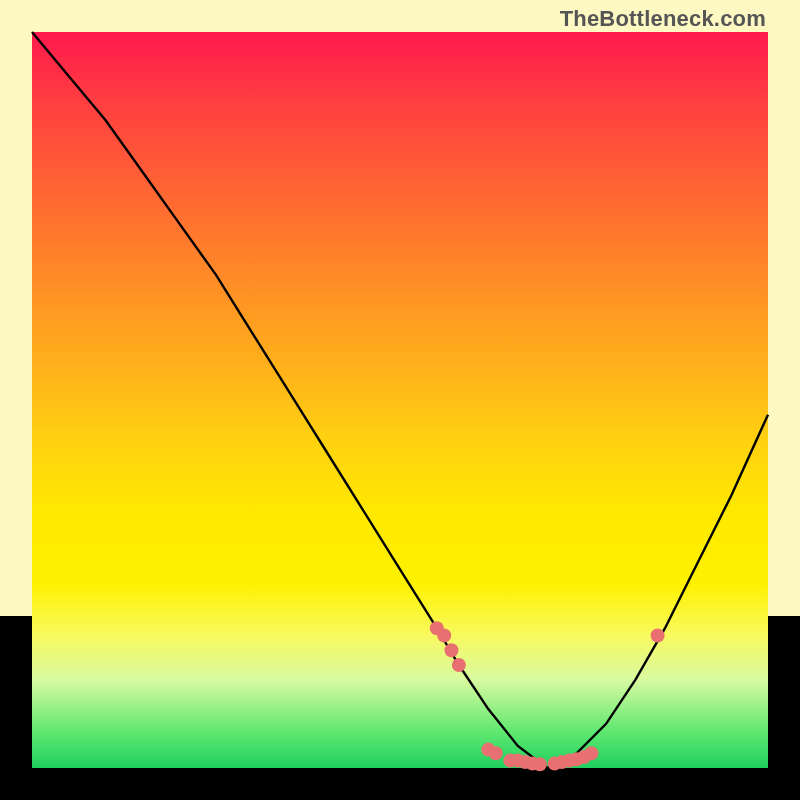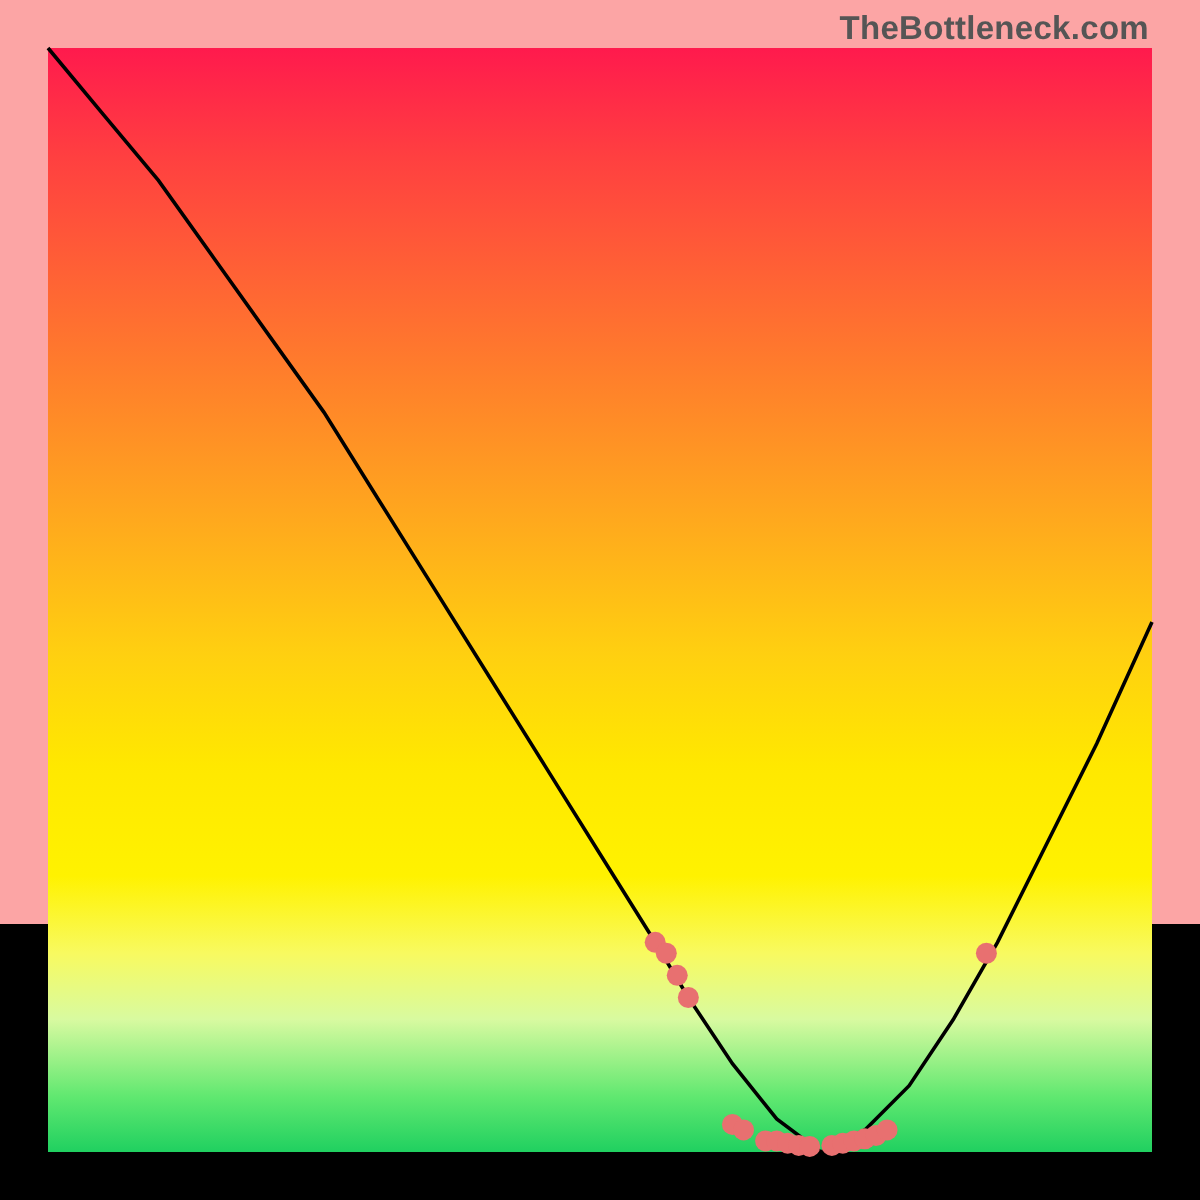--- a/index.html
+++ b/index.html
@@ -8,21 +8,21 @@
     width: 800px;
     height: 800px;
     background: #000;
     overflow: hidden;
     font-family: Arial, Helvetica, sans-serif;
   }
   .stage {
     position: relative;
     width: 800px;
     height: 616px;
-    background: #fca5a5;
+    background: #fef9c3;
   }
   .plot-area {
     position: absolute;
     left: 32px;
     top: 32px;
     width: 736px;
     height: 736px;
     
     background: linear-gradient(
       to bottom,

